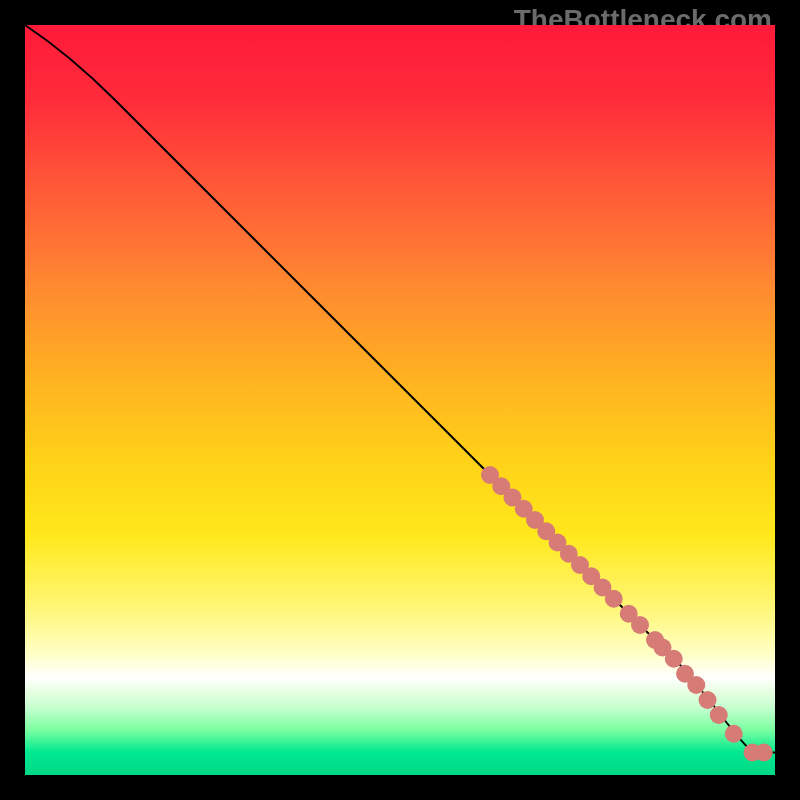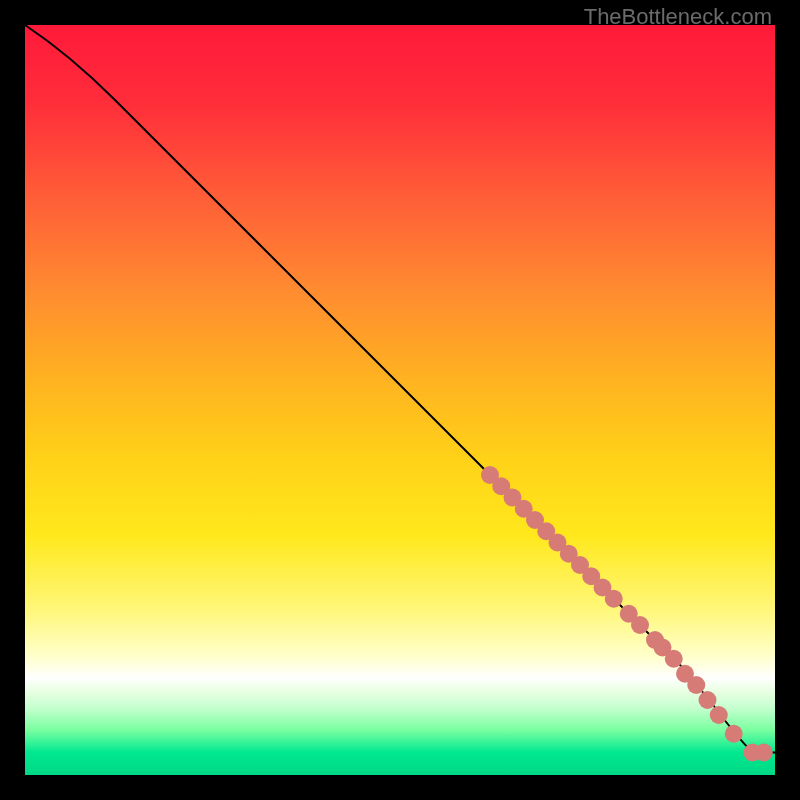--- a/index.html
+++ b/index.html
@@ -33,22 +33,22 @@
       #7affa0 94%,
       #00e890 97%,
       #00d884 100%
     );
   }
   .watermark {
     position: absolute;
     top: 4px;
     right: 28px;
     color: #6b6b6b;
-    font-size: 22px;
-    font-weight: 400;
+    font-size: 28px;
+    font-weight: 700;
     letter-spacing: 0px;
   }
   svg.overlay {
     position: absolute;
     left: 0;
     top: 0;
     width: 750px;
     height: 750px;
     overflow: visible;
   }

